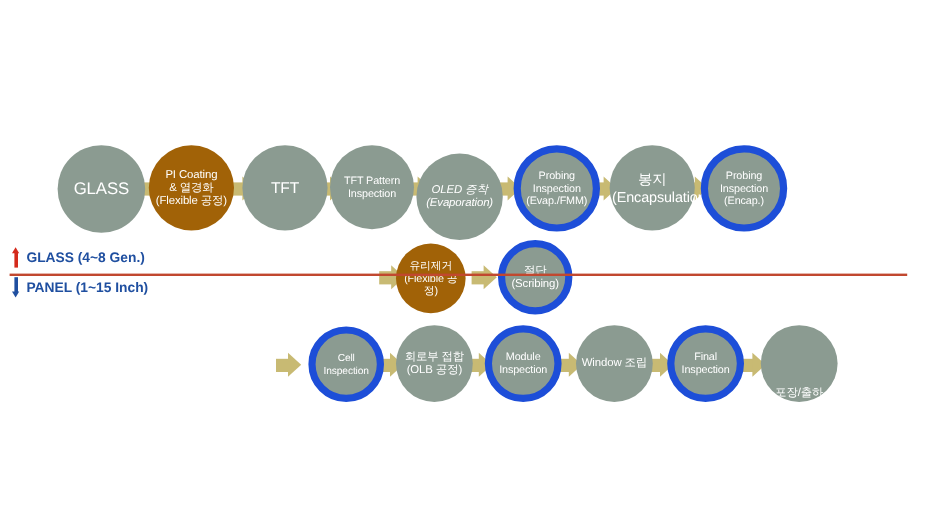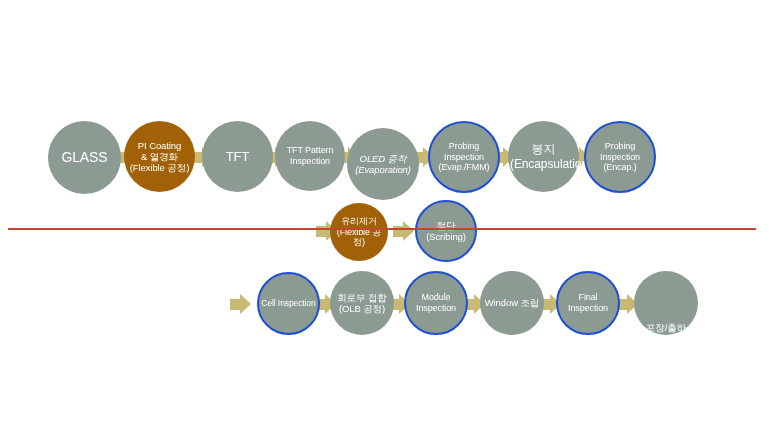--- a/index.html
+++ b/index.html
@@ -33,21 +33,21 @@
     letter-spacing: -0.1px;
     padding: 2px;
   }
   .node .txt {
     display: block;
     width: 100%;
     white-space: pre-line;
   }
   .fill-gray  { background: #8b9b91; }
   .fill-pink  { background: #a16207; }
-  .ring       { border: 2px solid #1d4ed8; }
+  .ring       { border: 6px solid #1d4ed8; }
 
   
   .arrow {
     position: absolute;
     width: 0;
     height: 0;
   }
   .arrow .shaft {
     position: absolute;
     background: #c8ba73;
@@ -246,15 +246,29 @@
 Inspection</span>
         </div>
         <div class="node fill-gray" style="left: 634px; top: 271px; width: 64px; height: 64px; font-size: 9.5px; align-items: flex-end;">
           <span class="txt">포장/출하</span>
         </div>
       </div>
     </div>
 
   <div class="divider" id="divider" style="left: 8px; top: 228px; width: 748px;"></div>
 
-
+  <div class="legend-row" id="legend-glass" style="left:10px; top:206px;">
+    <span class="mini-arrow up">
+      <span class="tip"></span>
+        <span class="stem"></span>
+    </span>
+    <span class="lbl">GLASS (4~8 Gen.)</span>
+  </div>
+
+  <div class="legend-row" id="legend-panel" style="left:10px; top:231px;">
+    <span class="mini-arrow down">
+      <span class="stem"></span>
+        <span class="tip"></span>
+    </span>
+    <span class="lbl">PANEL (1~15 Inch)</span>
+  </div>
 
 </div>
 
 </body></html>

